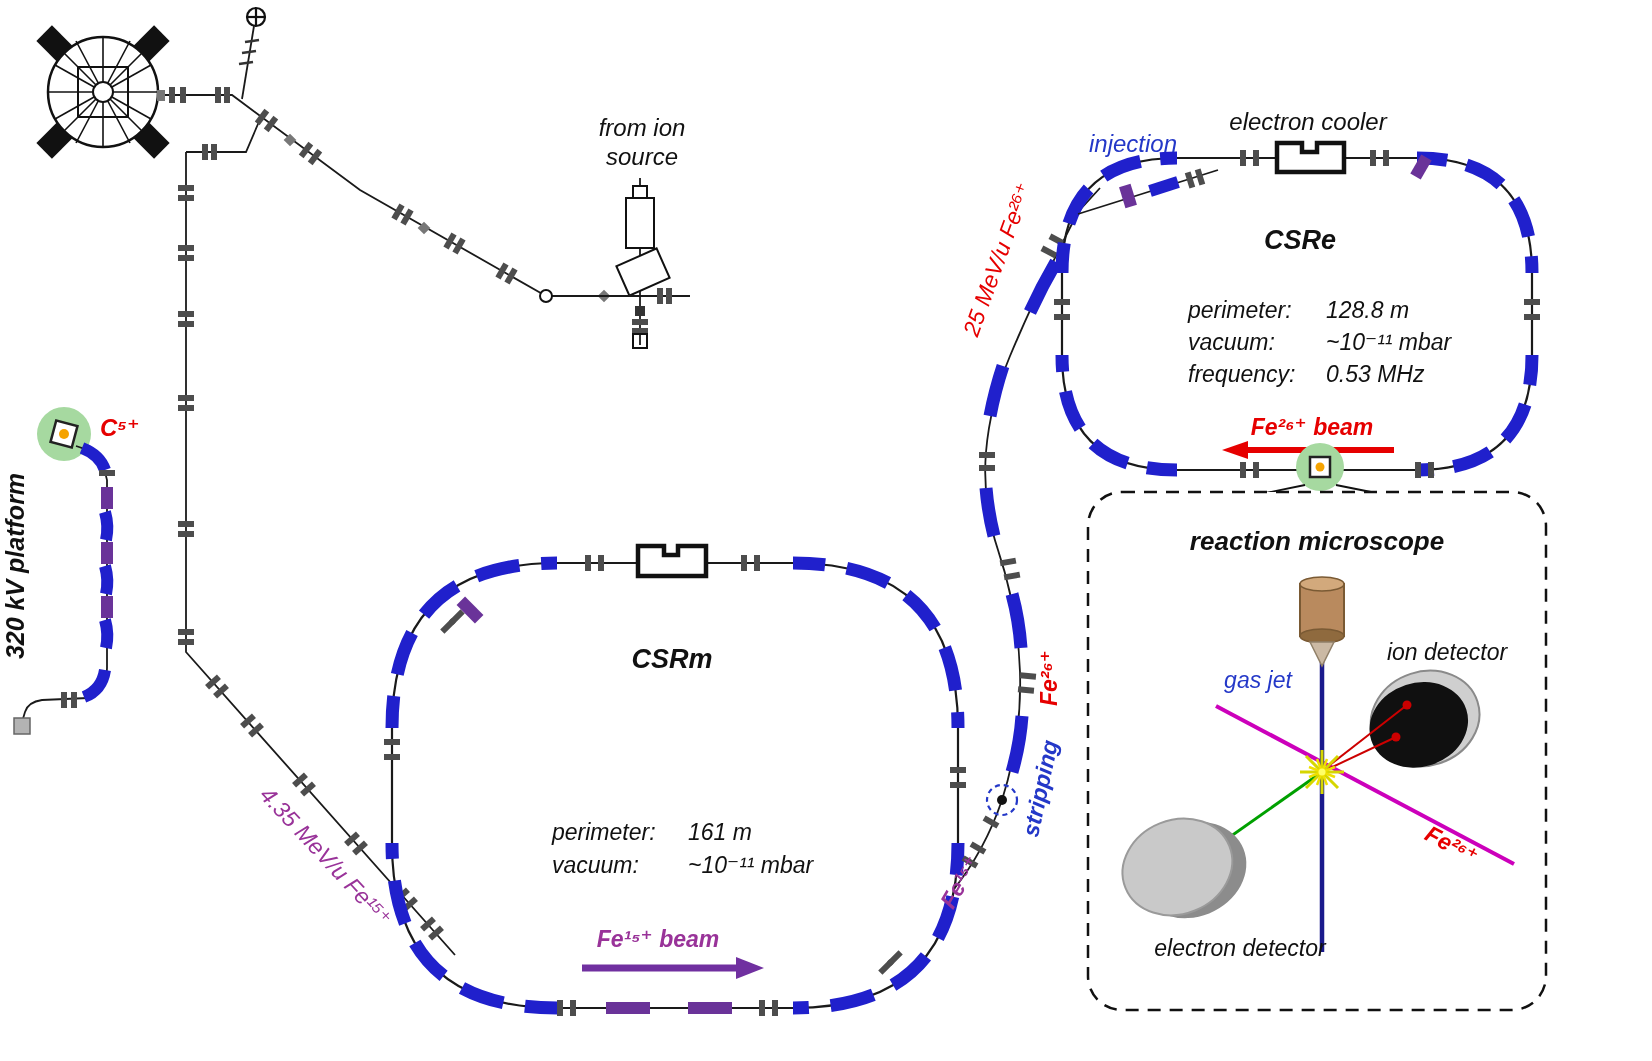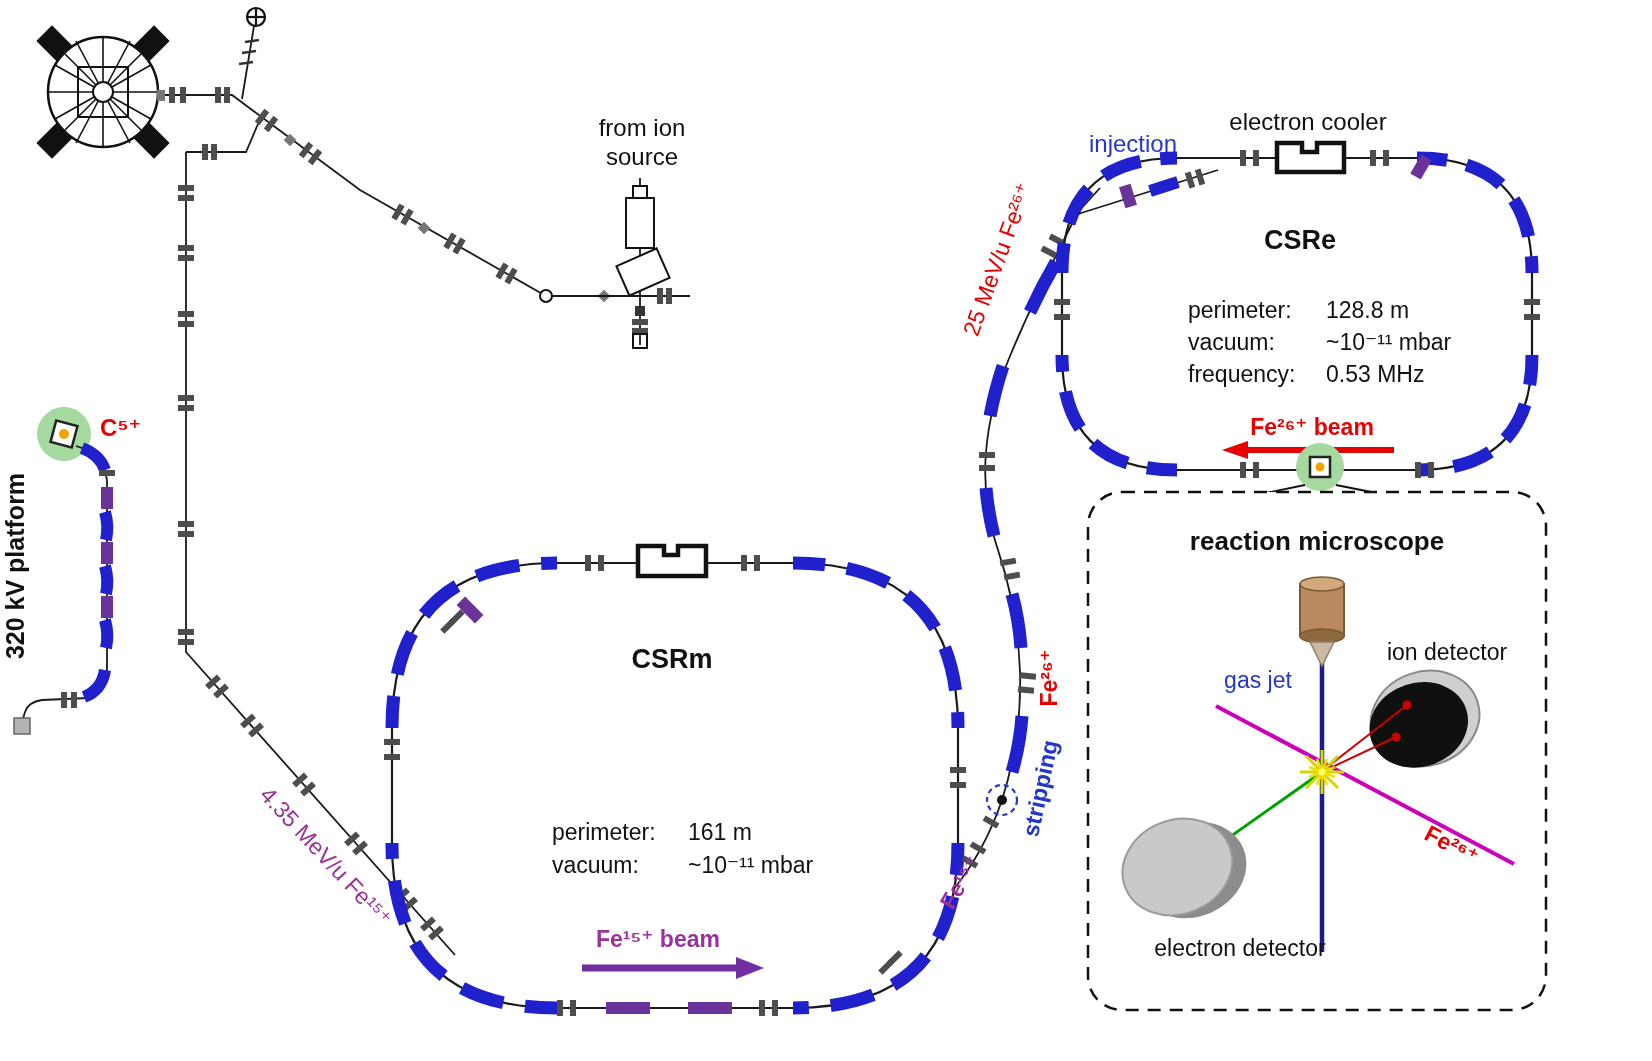--- a/index.html
+++ b/index.html
@@ -1,16 +1,16 @@
 <!DOCTYPE html>
 <html><head>
 <meta charset="utf-8">
 <style>
   html,body { margin:0; padding:0; background:#ffffff; }
-  .canvas { position:relative; width:1652px; height:1061px; background:#c4b5fd; overflow:hidden; }
+  .canvas { position:relative; width:1652px; height:1061px; background:#c4b5fd; overflow:hidden;font-style:italic; }
   svg text { font-family:"Liberation Sans","DejaVu Sans",sans-serif; }
   .lbl   { font-size:23px; fill:#111; }
   .lbl24 { font-size:24px; fill:#111; }
   .bold  { font-weight:bold; }
   .title { font-size:27px; font-weight:bold; fill:#111; }
   .red    { fill:#e60000; }
   .blue   { fill:#2438c8; }
   .purple { fill:#993399; }
   .q      { fill:#4d4d4d; }
   .dia    { fill:#777777; }

